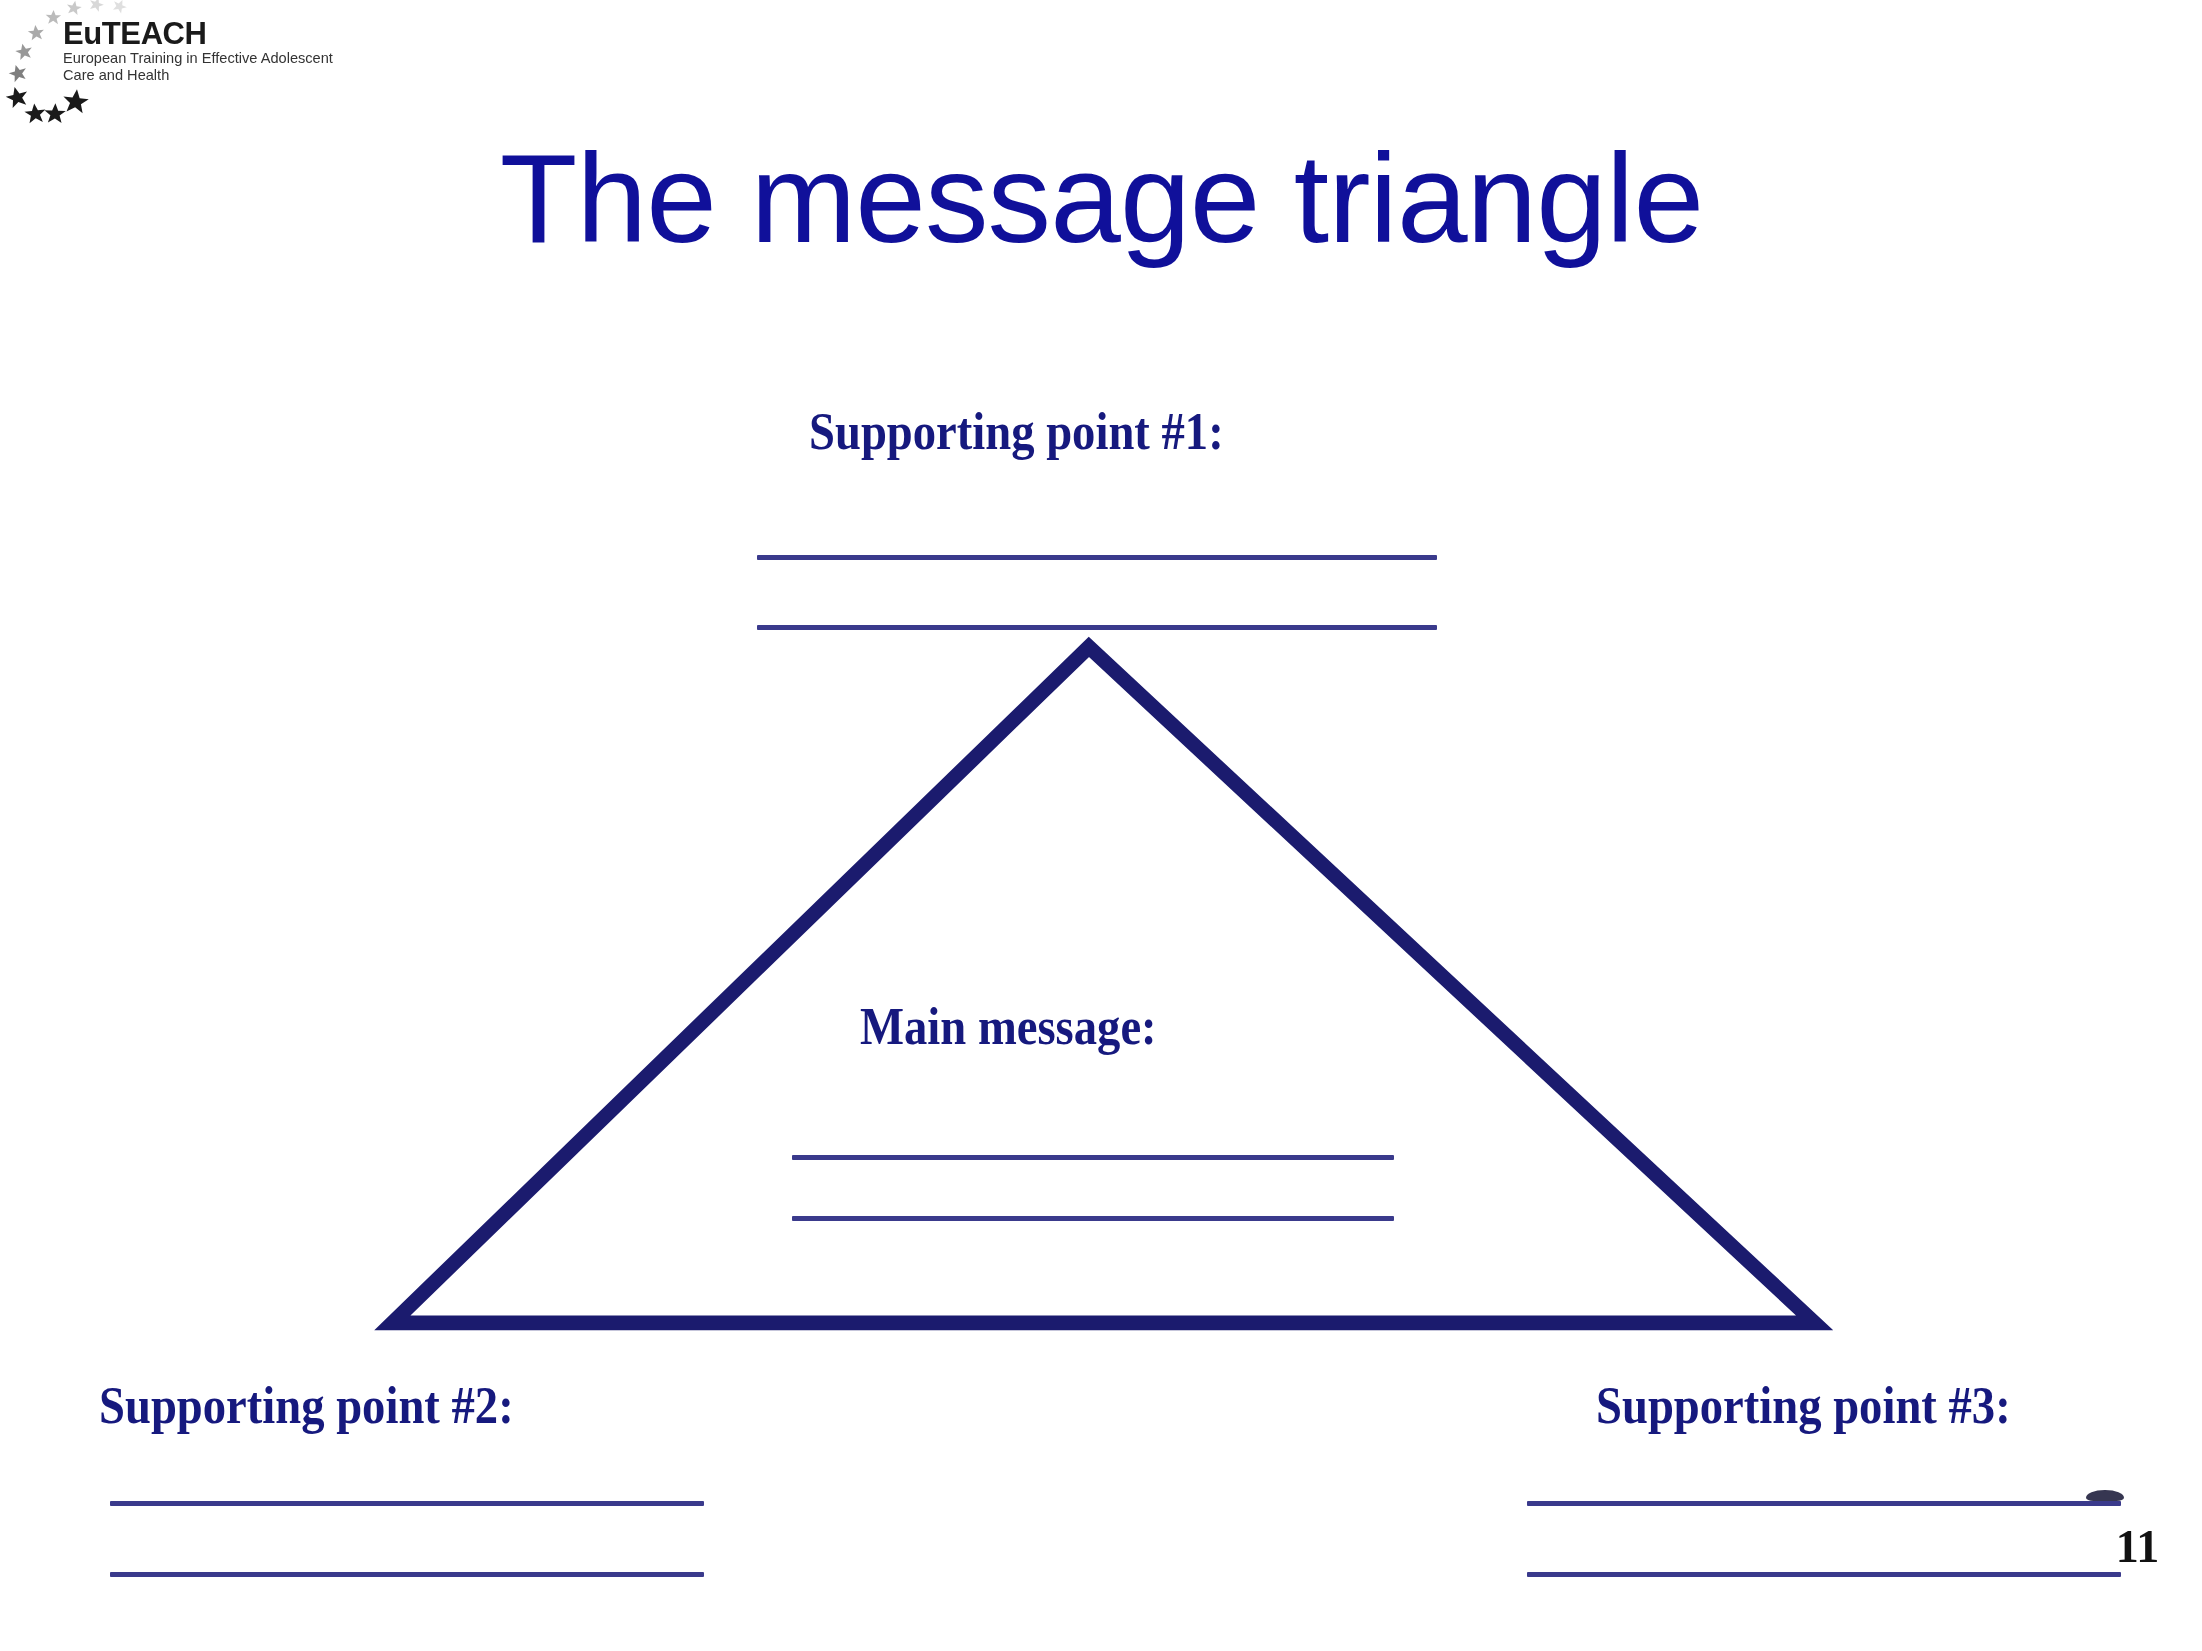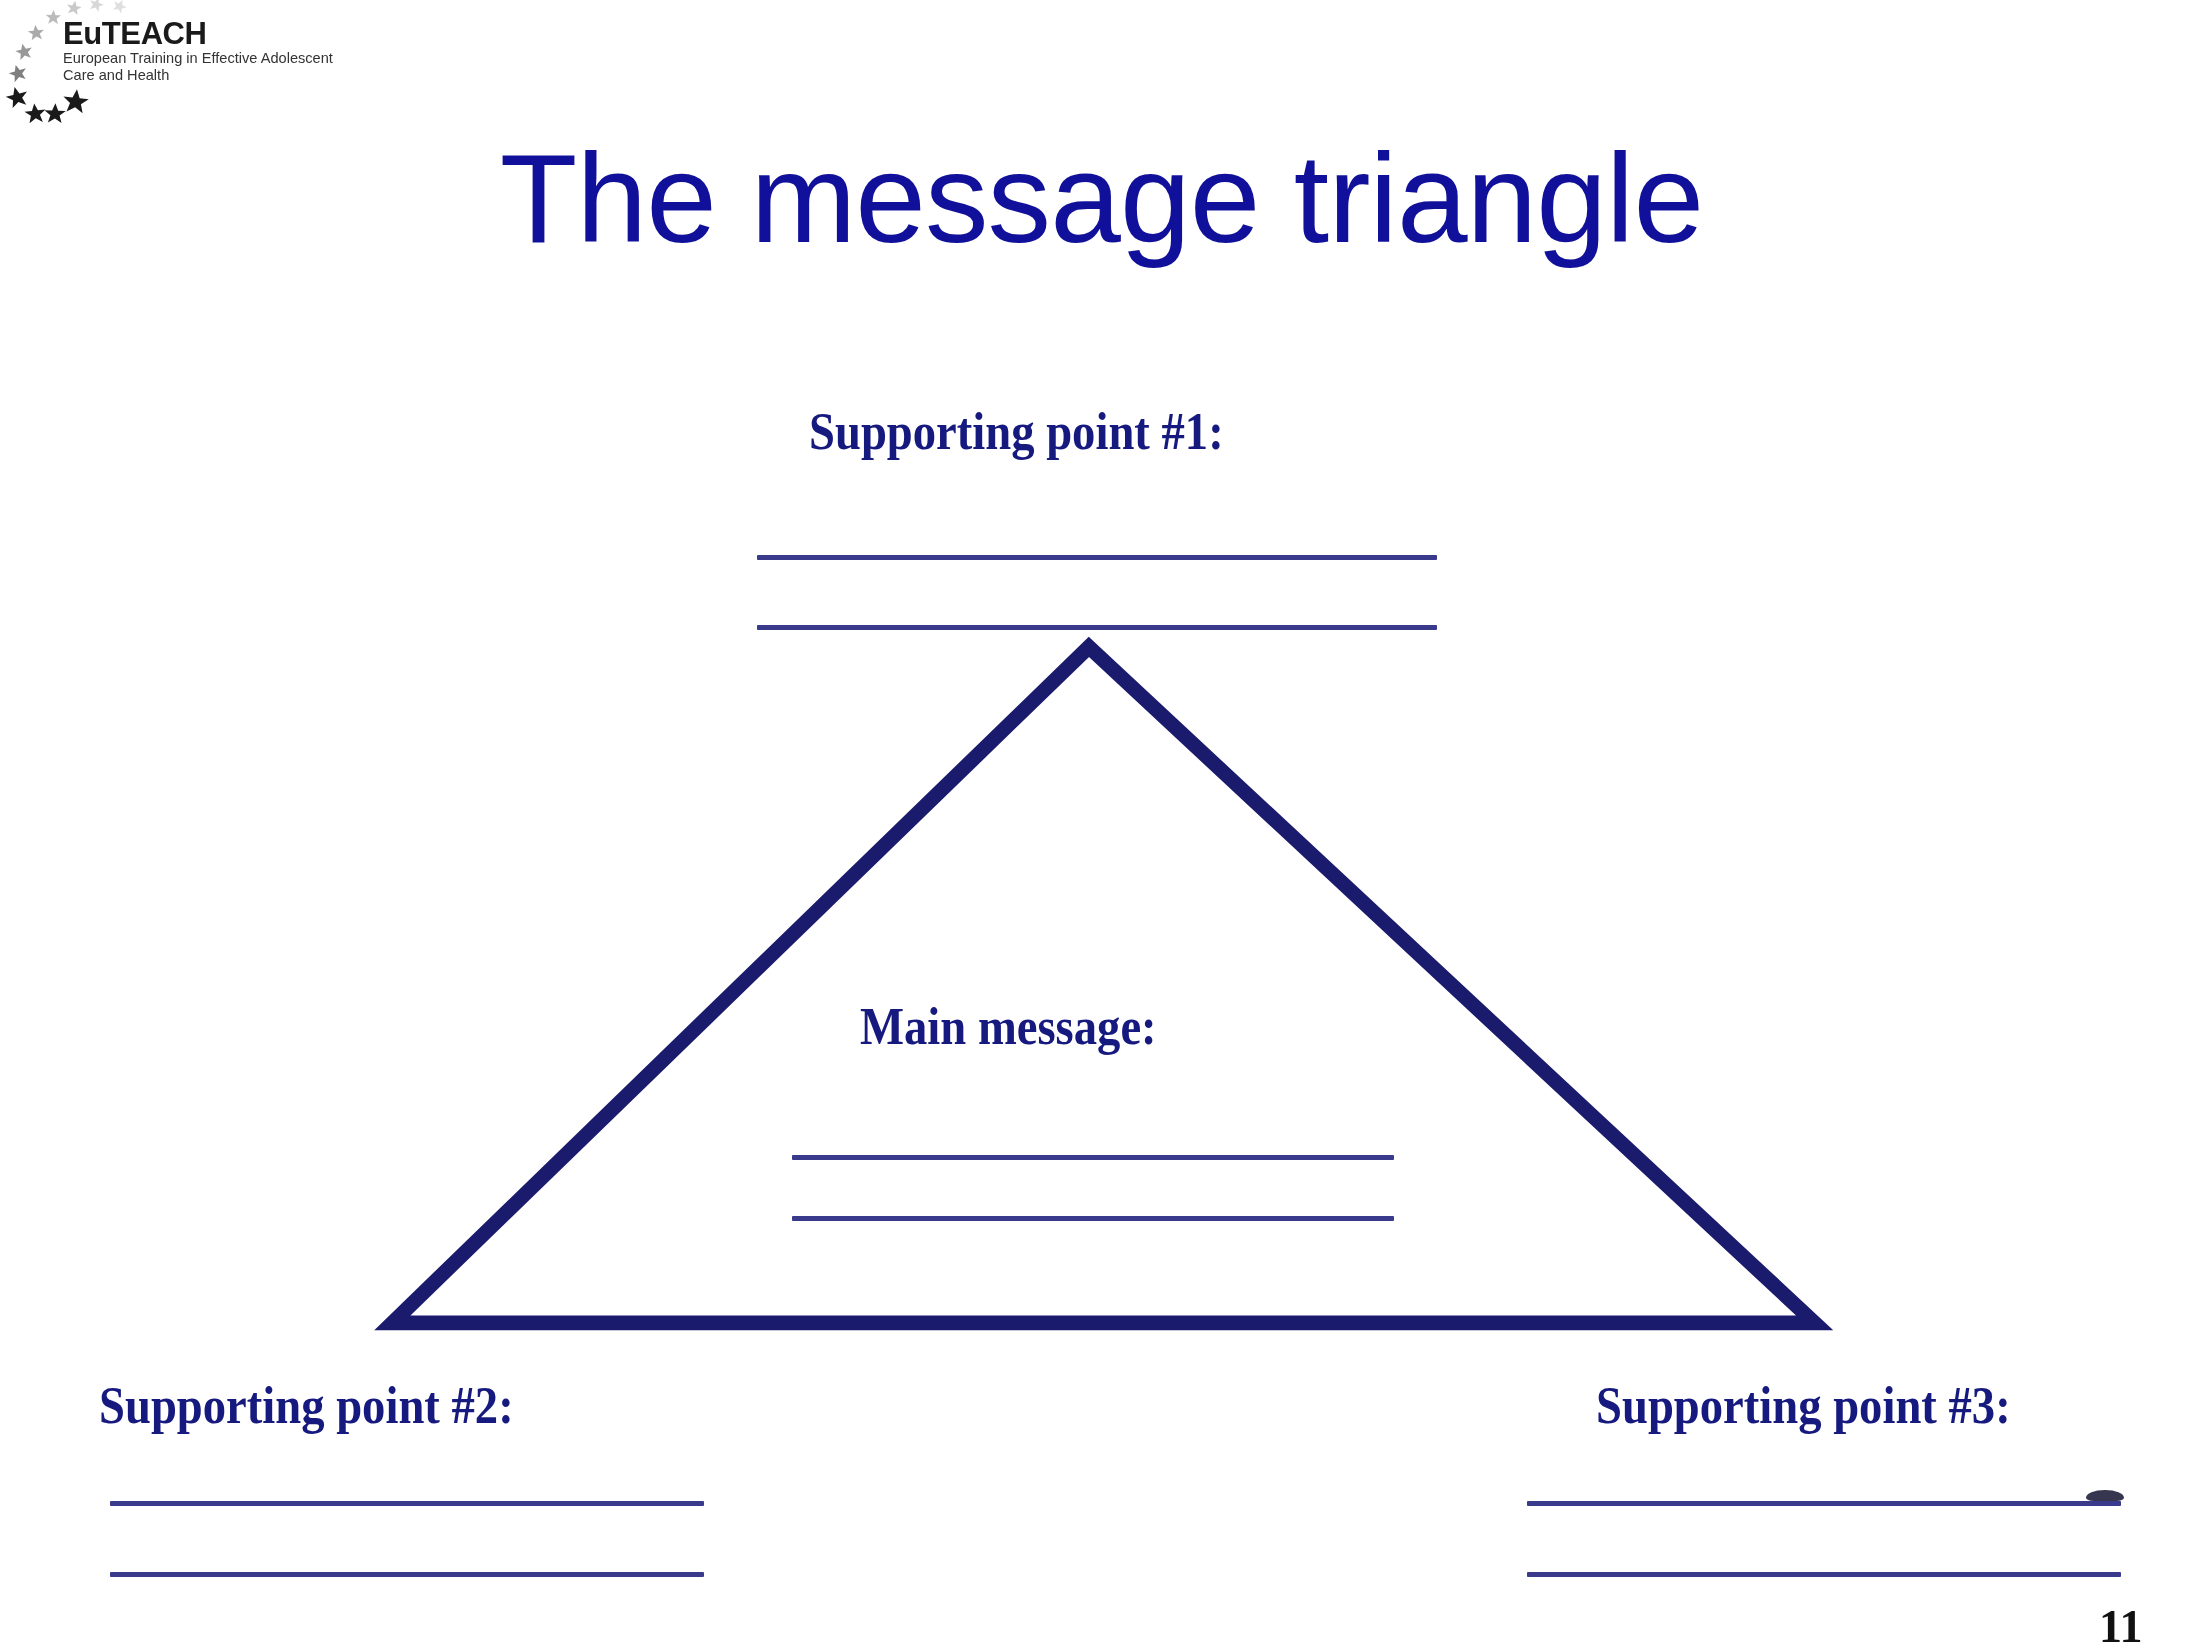--- a/index.html
+++ b/index.html
@@ -130,23 +130,23 @@
     left: 361px;
     top: 628px;
     width: 1497px;
     height: 731px;
   }
 
   
   #page-number {
     position: absolute;
     left: 2099px;
-    top: 1602px;
+    top: 1522px;
     width: 77px;
-    text-align: left;
+    text-align: center;
     font-family: "Liberation Serif", "DejaVu Serif", serif;
     font-weight: bold;
     font-size: 46px;
     line-height: 50px;
     color: #111111;
   }
 </style>
 </head>
 <body>
 

